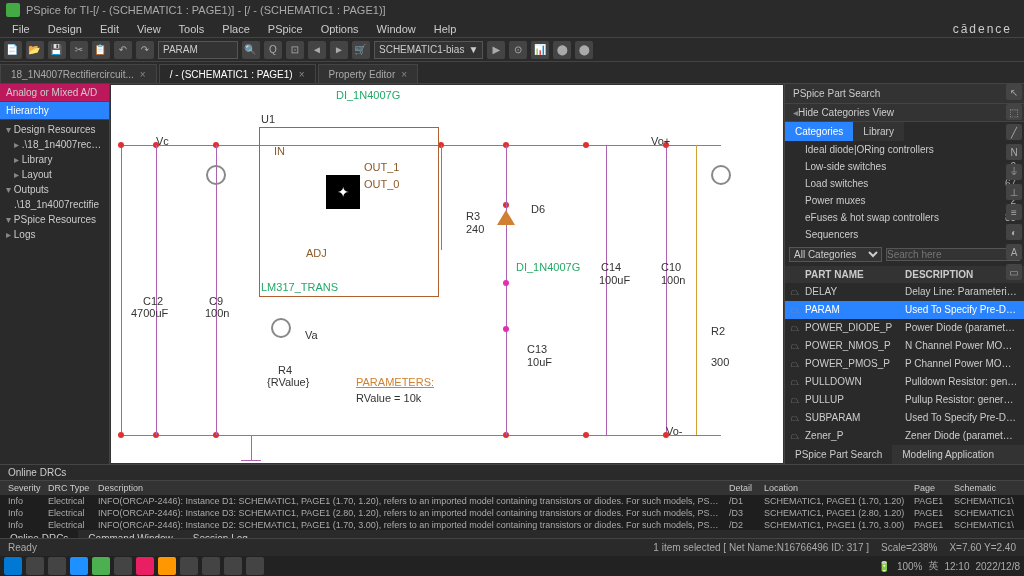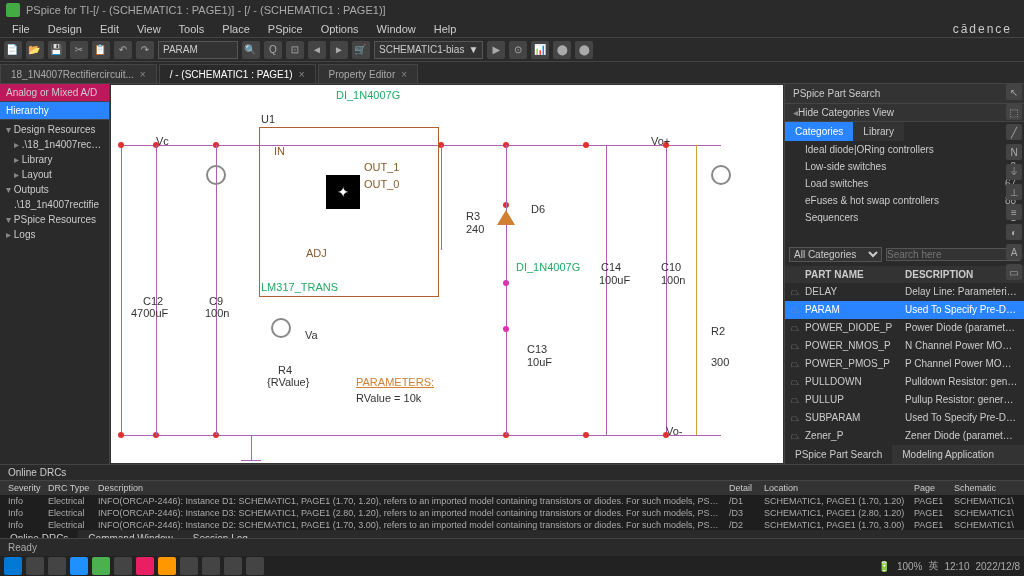--- a/index.html
+++ b/index.html
@@ -271,20 +271,24 @@
         </div>
       <div class="cat-item">
           <span>Low-side switches</span>
           <span class="cnt">2</span>
         </div>
       <div class="cat-item">
           <span>Load switches</span>
           <span class="cnt">67</span>
         </div>
       <div class="cat-item">
+          <span>Power muxes</span>
+          <span class="cnt">2</span>
+        </div>
+      <div class="cat-item">
           <span>eFuses &amp; hot swap controllers</span>
           <span class="cnt">88</span>
         </div>
       <div class="cat-item">
           <span>Sequencers</span>
           <span class="cnt">1</span>
         </div>
 
     </div>
     <div class="search-row">
@@ -407,20 +411,25 @@
   </div>
 </div>
 <div class="drc-bot">
   <span class="active">Online DRCs</span>
   <span>Command Window</span>
   <span>Session Log</span>
 </div>
 
 <div class="statusbar">
   <span>Ready</span>
+  <div class="r">
+    <span>1 item selected [ Net Name:N16766496 ID: 317 ]</span>
+    <span>Scale=238%</span>
+    <span>X=7.60 Y=2.40</span>
+  </div>
 </div>
 
 <div class="taskbar">
   <div class="task-ico" style="background:#0078d4;"></div>
   <div class="task-ico"></div>
   <div class="task-ico"></div>
   <div class="task-ico" style="background:#1e90ff;"></div>
   <div class="task-ico" style="background:#4caf50;"></div>
   <div class="task-ico"></div>
   <div class="task-ico" style="background:#e91e63;"></div>

